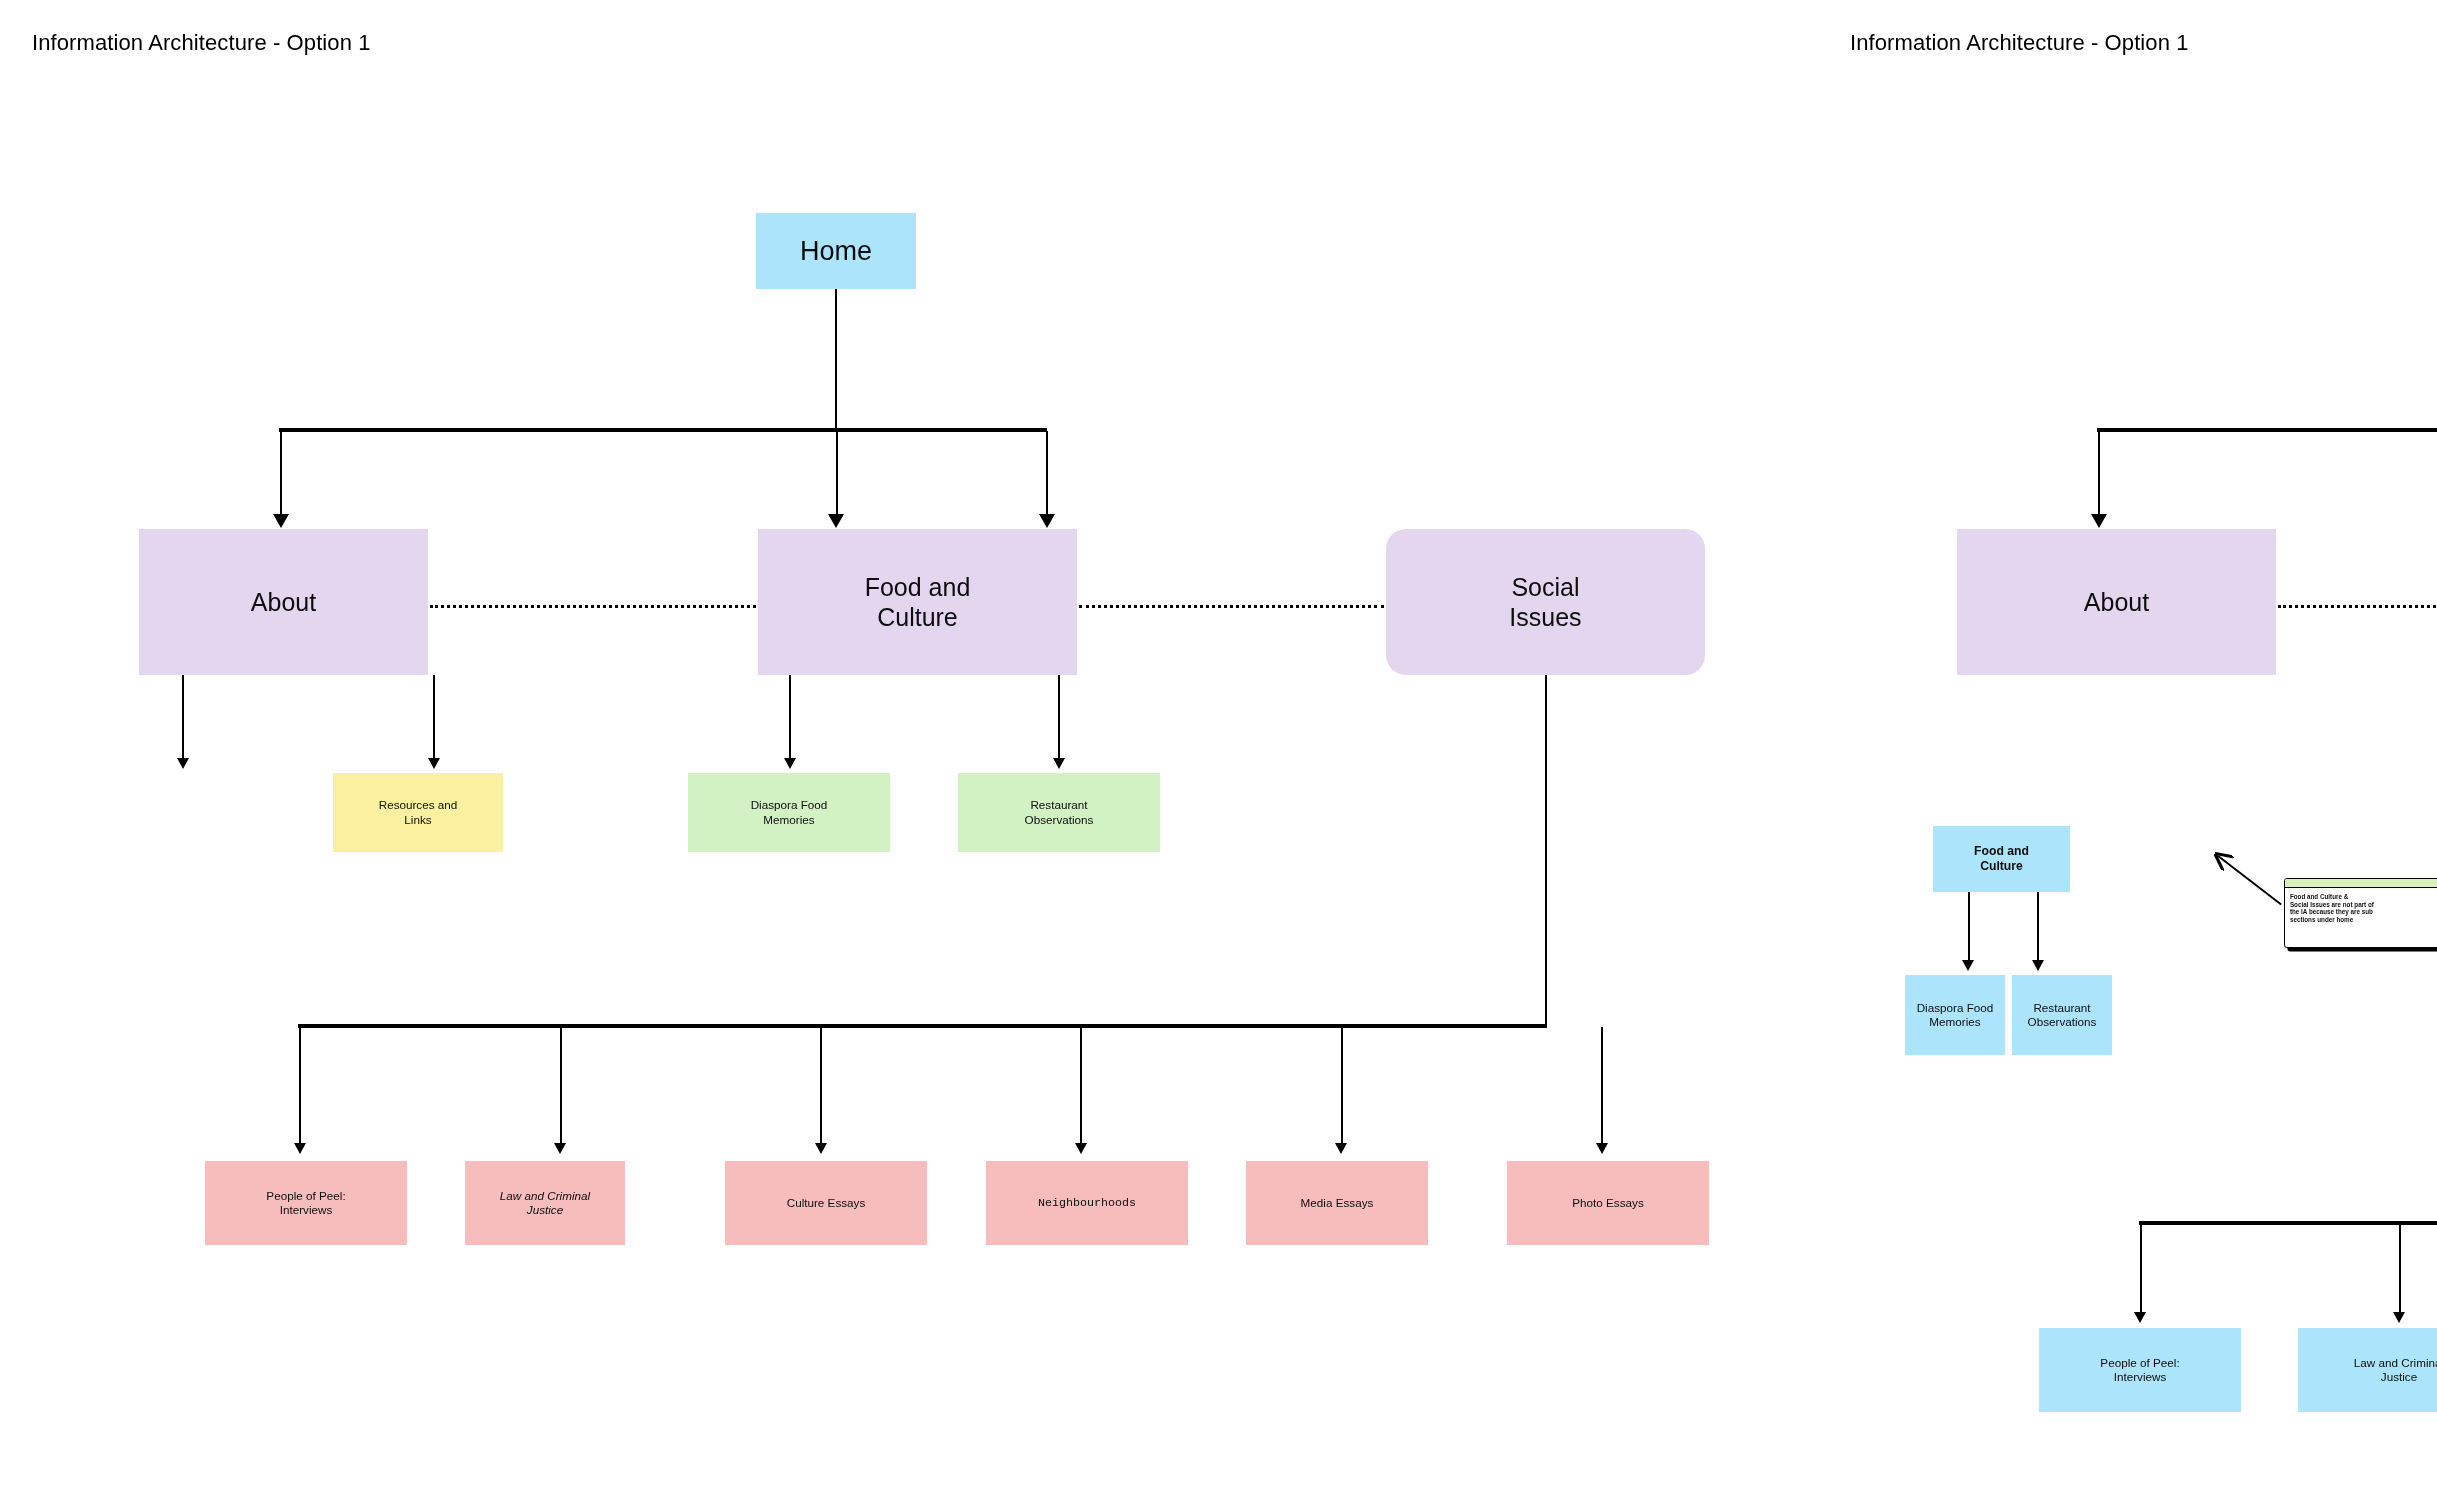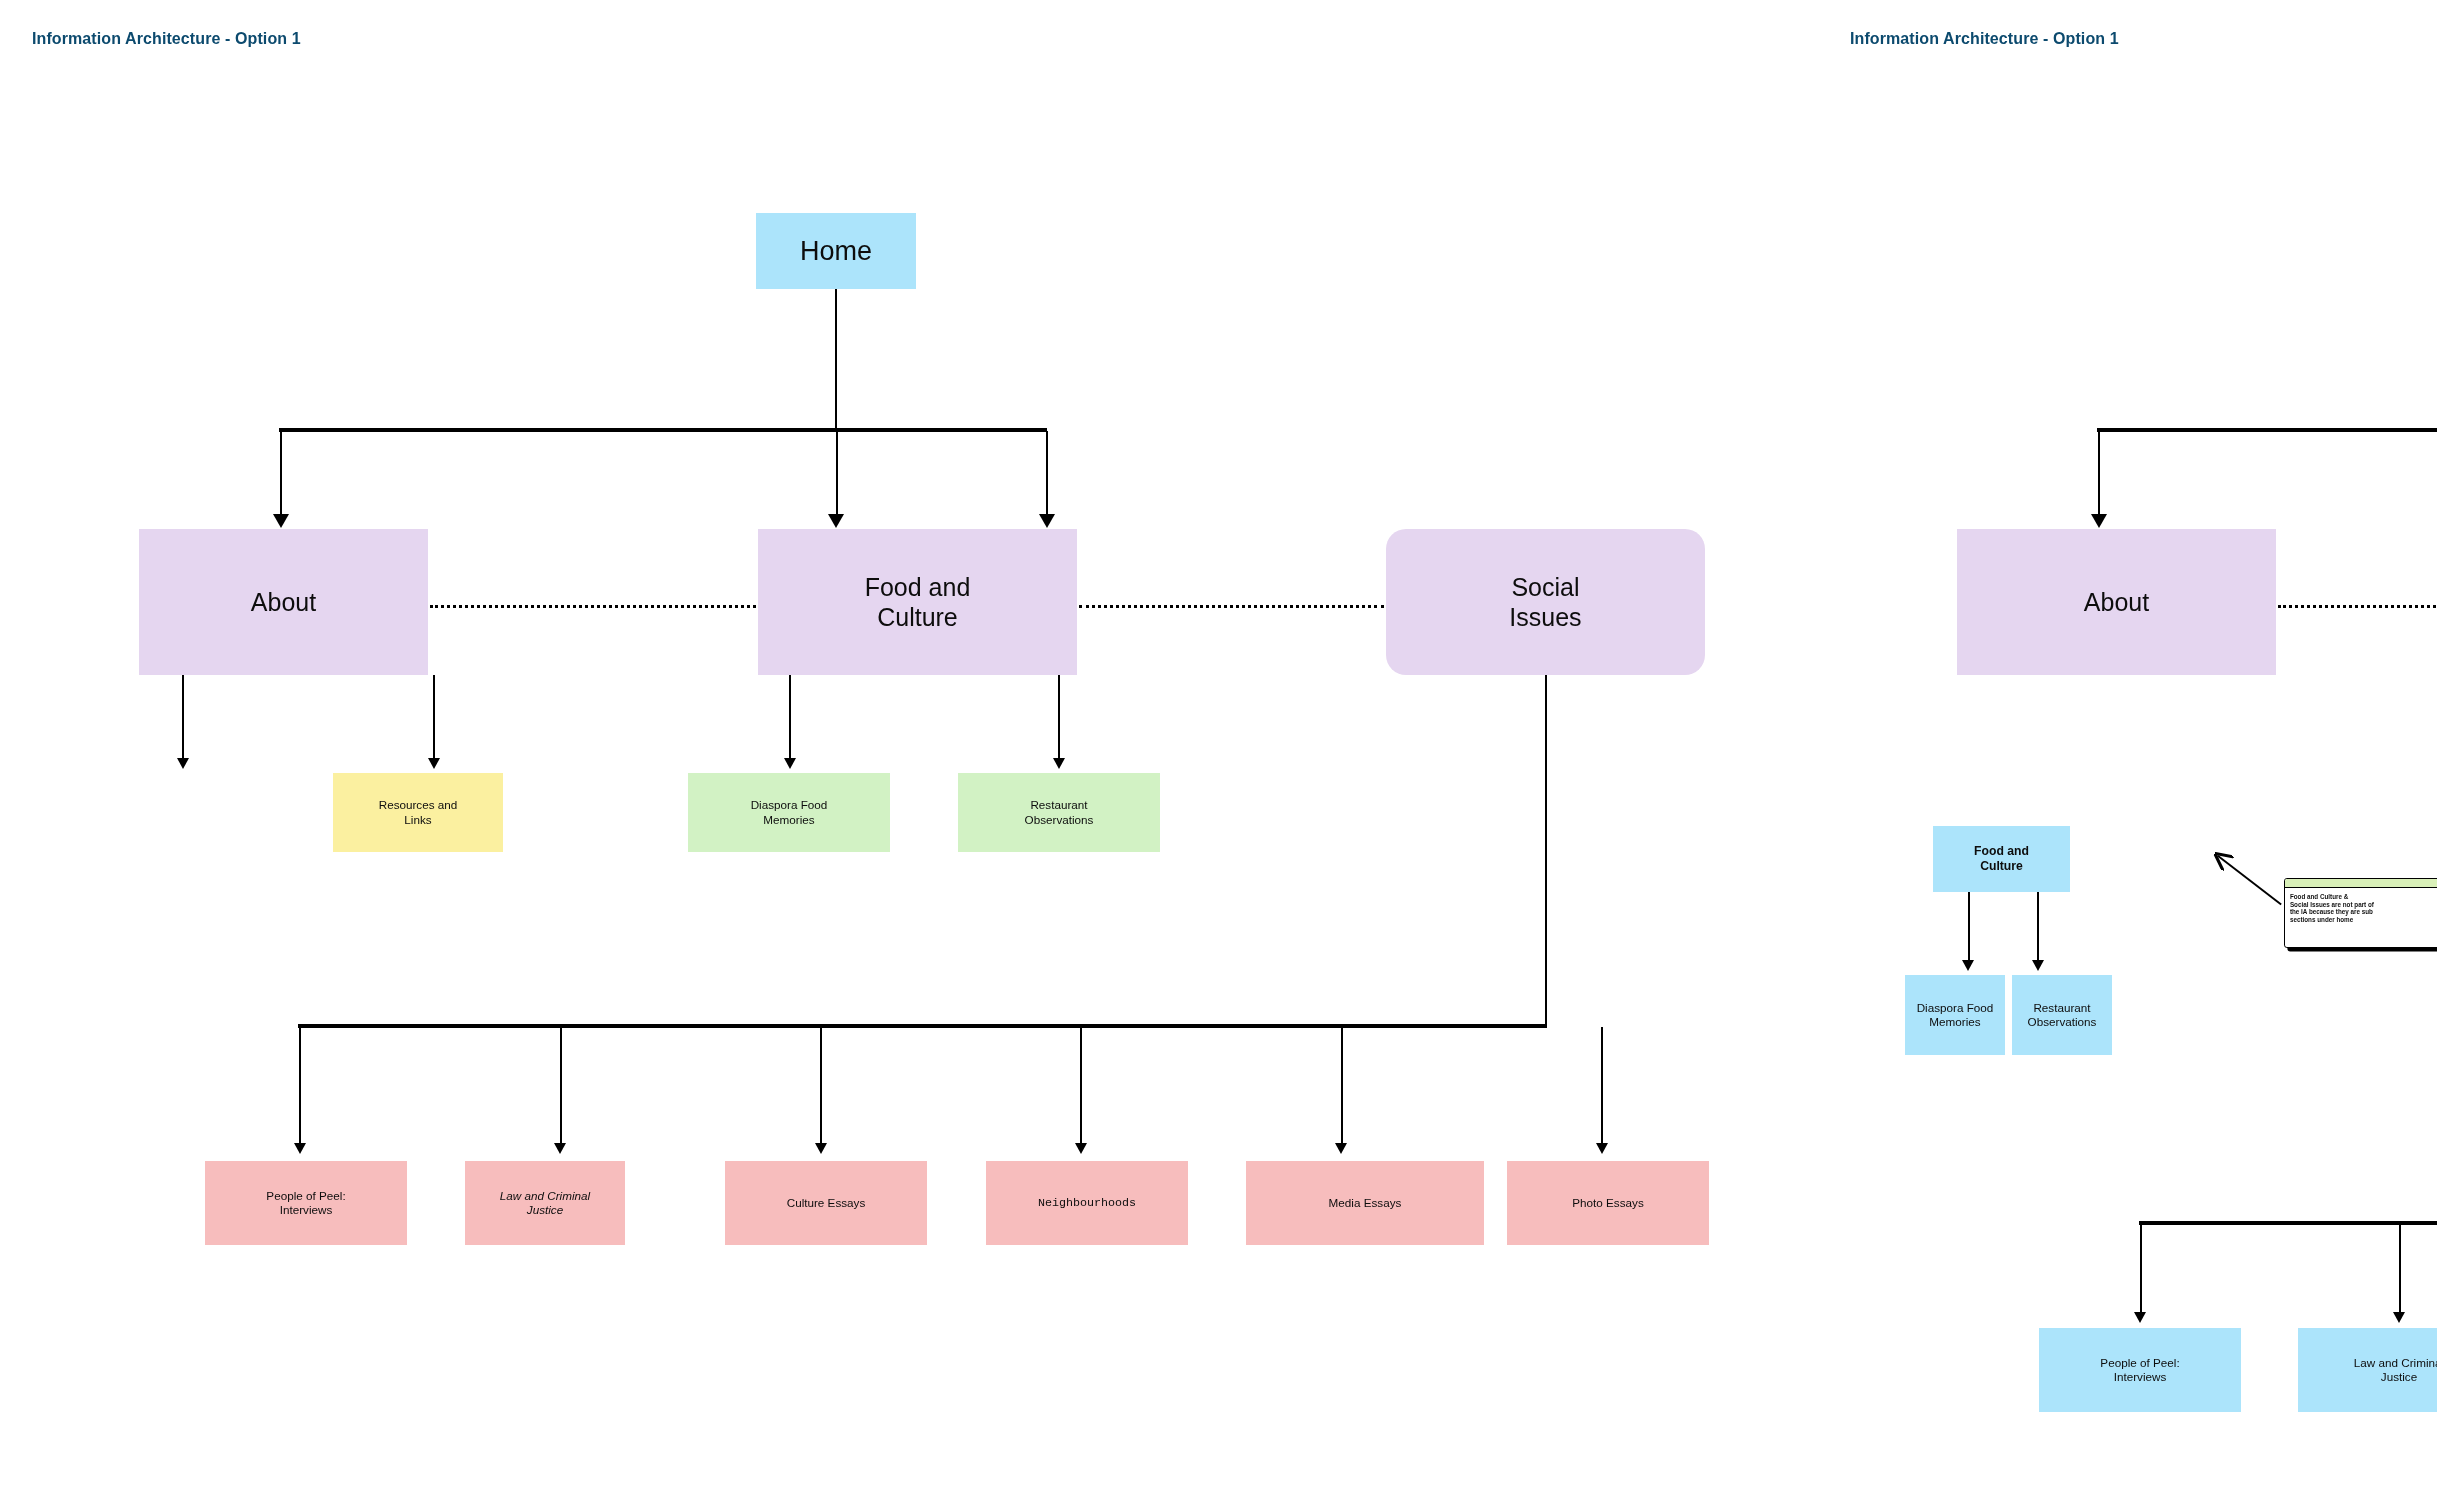--- a/index.html
+++ b/index.html
@@ -11,23 +11,23 @@
     overflow:hidden;
     position:relative;
   }
   .canvas{position:absolute;inset:0;}
   .panel{position:absolute;top:0;height:1511px;}
   #panel-1{left:0;width:1818px;}
   #panel-2{left:1818px;width:1818px;}
 
   .panel-title{
     position:absolute;
-    font-size:16px;
-    font-weight:bold;
-    color:#0c4a6e;
+    font-size:22px;
+    font-weight:normal;
+    color:#000000;
     letter-spacing:0.1px;
     white-space:nowrap;
   }
 
   
   .node{
     position:absolute;
     box-sizing:border-box;
     display:flex;
     align-items:center;
@@ -161,21 +161,21 @@
     <div class="arrow-sm" style="left:1075px;top:1143px;"></div>
     <div class="arrow-sm" style="left:1335px;top:1143px;"></div>
     <div class="arrow-sm" style="left:1596px;top:1143px;"></div>
 
     <div class="node n-pink lvl3" style="left:205px;top:1161px;width:202px;height:84px;">People of Peel:
 Interviews</div>
     <div class="node n-pink lvl3" style="left:465px;top:1161px;width:160px;height:84px;font-style:italic;">Law and Criminal
 Justice</div>
     <div class="node n-pink lvl3" style="left:725px;top:1161px;width:202px;height:84px;">Culture Essays</div>
     <div class="node n-pink lvl3" style="left:986px;top:1161px;width:202px;height:84px;font-family:Liberation Mono, monospace;">Neighbourhoods</div>
-    <div class="node n-pink lvl3" style="left:1246px;top:1161px;width:238px;height:84px;">Media Essays</div>
+    <div class="node n-pink lvl3" style="left:1246px;top:1161px;width:182px;height:84px;">Media Essays</div>
     <div class="node n-pink lvl3" style="left:1507px;top:1161px;width:202px;height:84px;">Photo Essays</div>
   </div>
 
   <div class="panel" id="panel-2">
 
     <div class="panel-title" style="left:32px;top:30px;">Information Architecture - Option 1</div>
 
     <div class="line hline" style="left:279px;top:428px;width:768px;height:4.4px;"></div>
     <div class="line vline thin" style="left:280px;top:431px;width:2px;height:85px;"></div>
 

